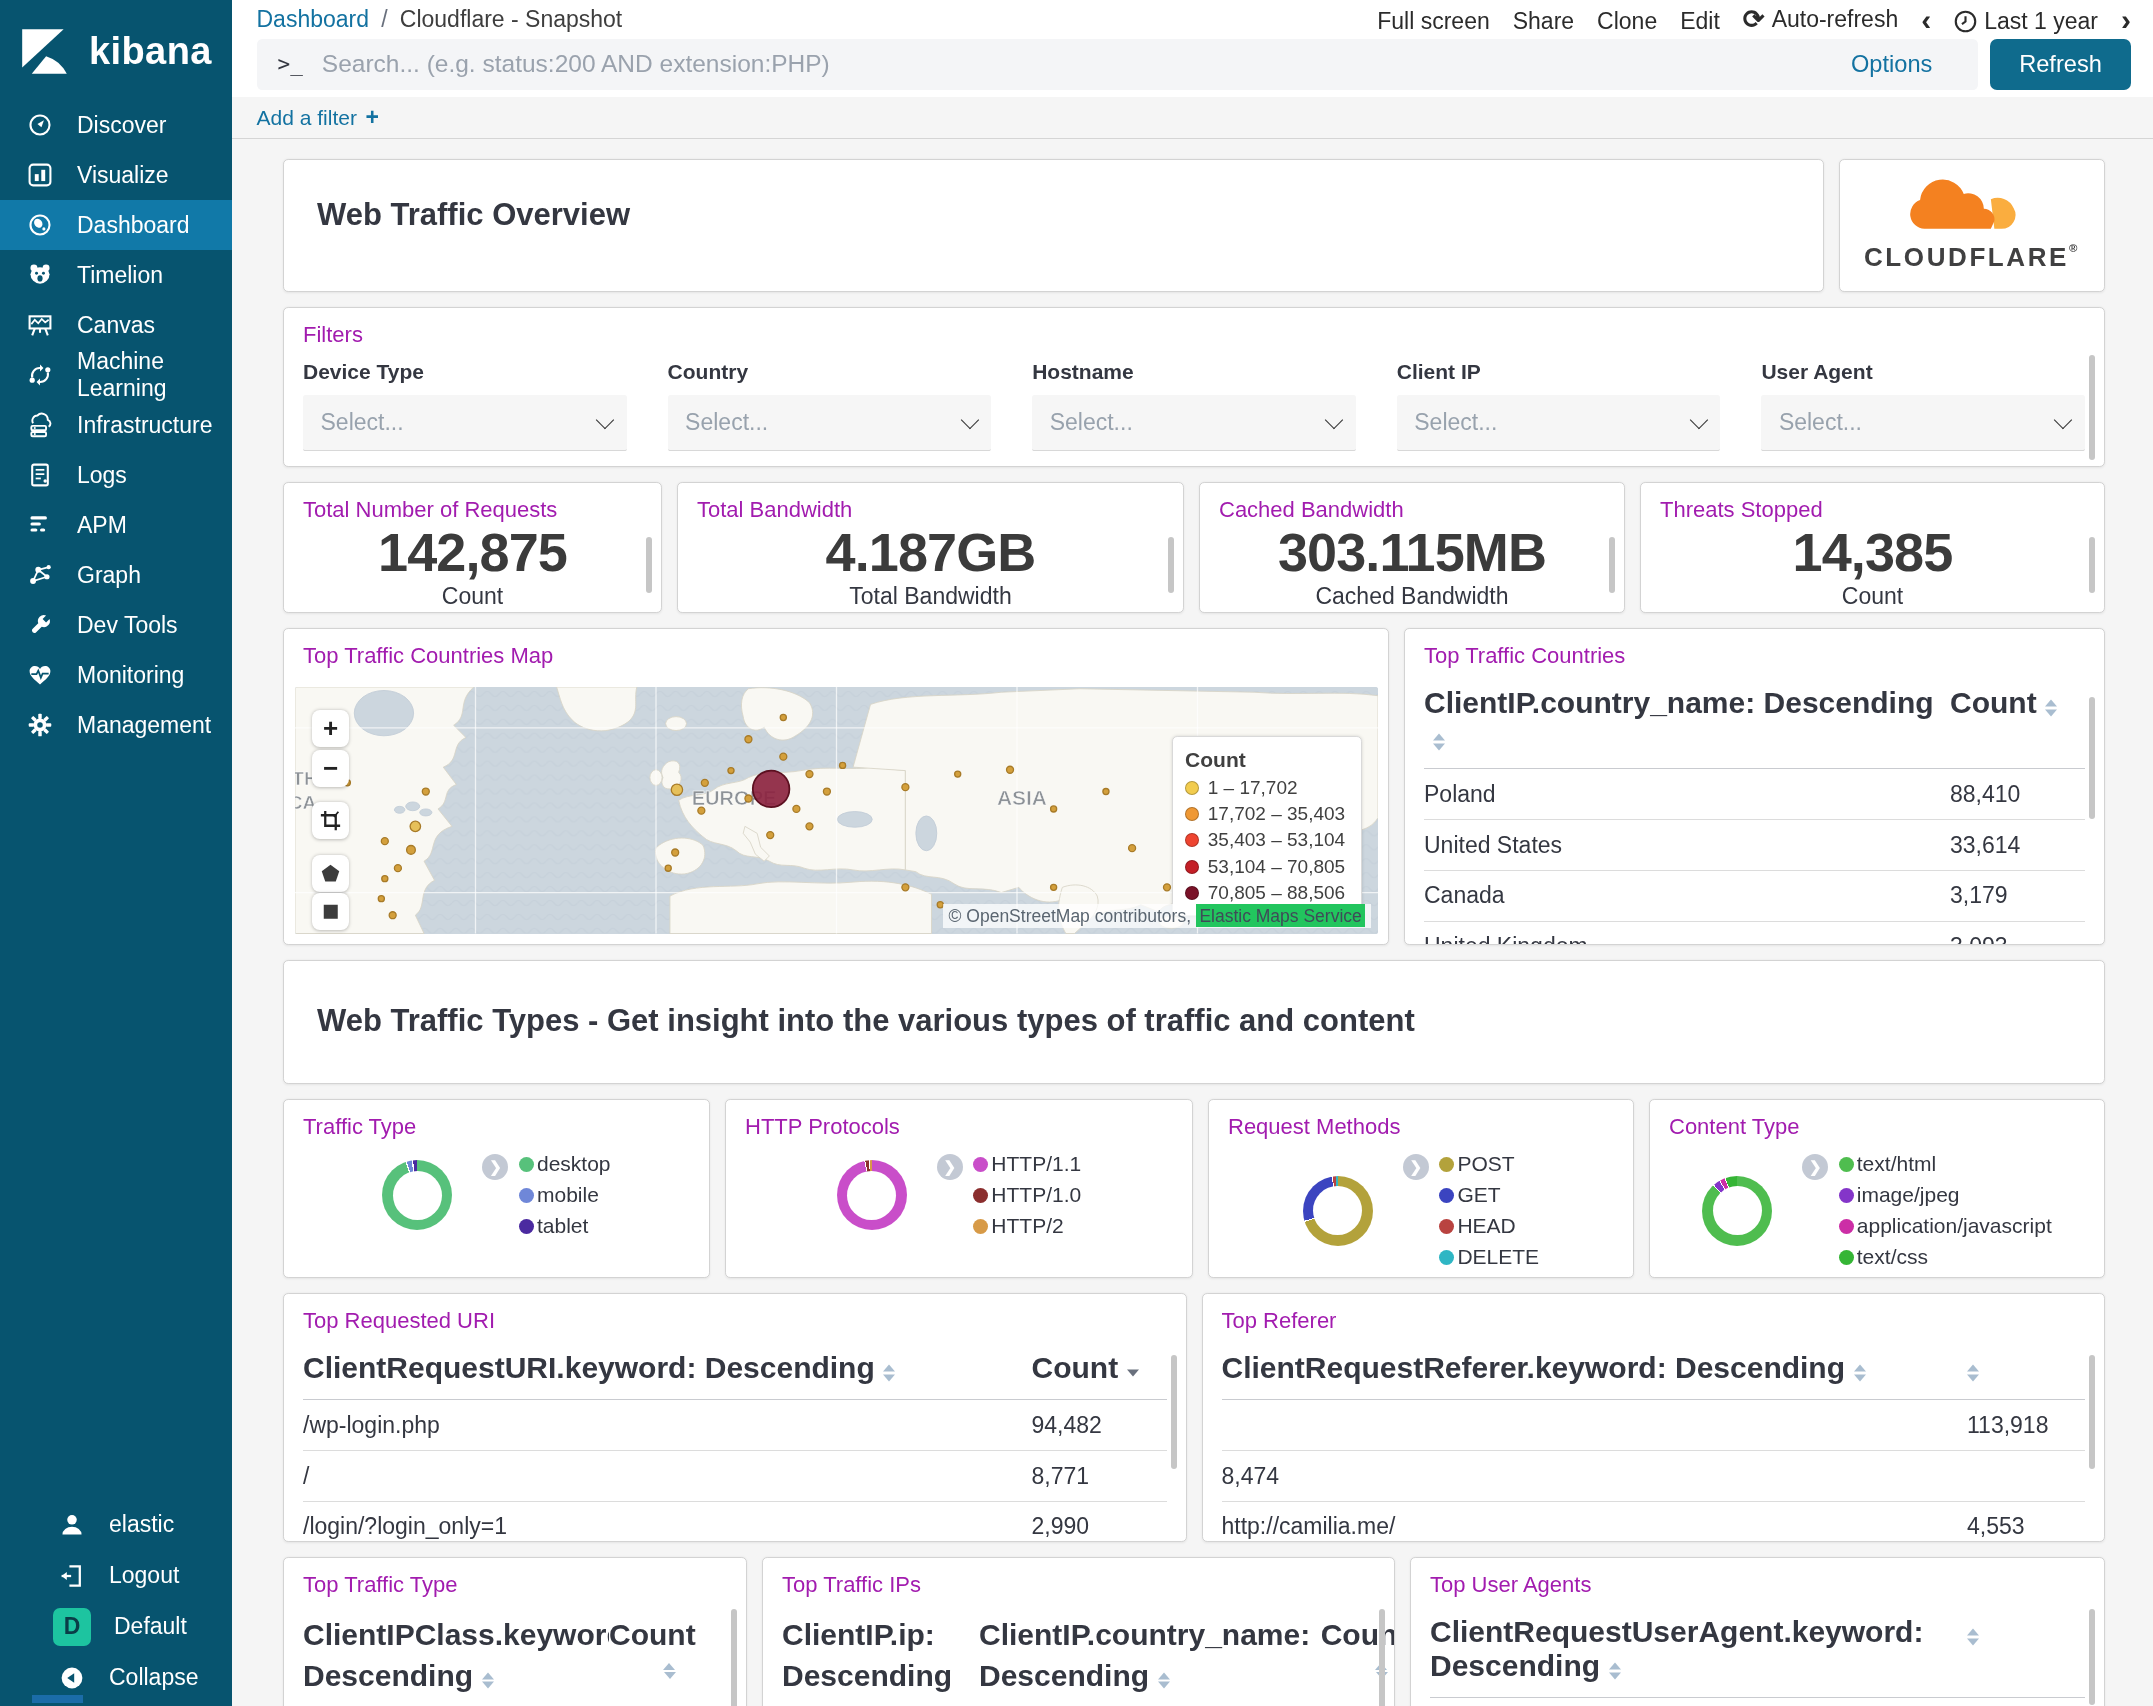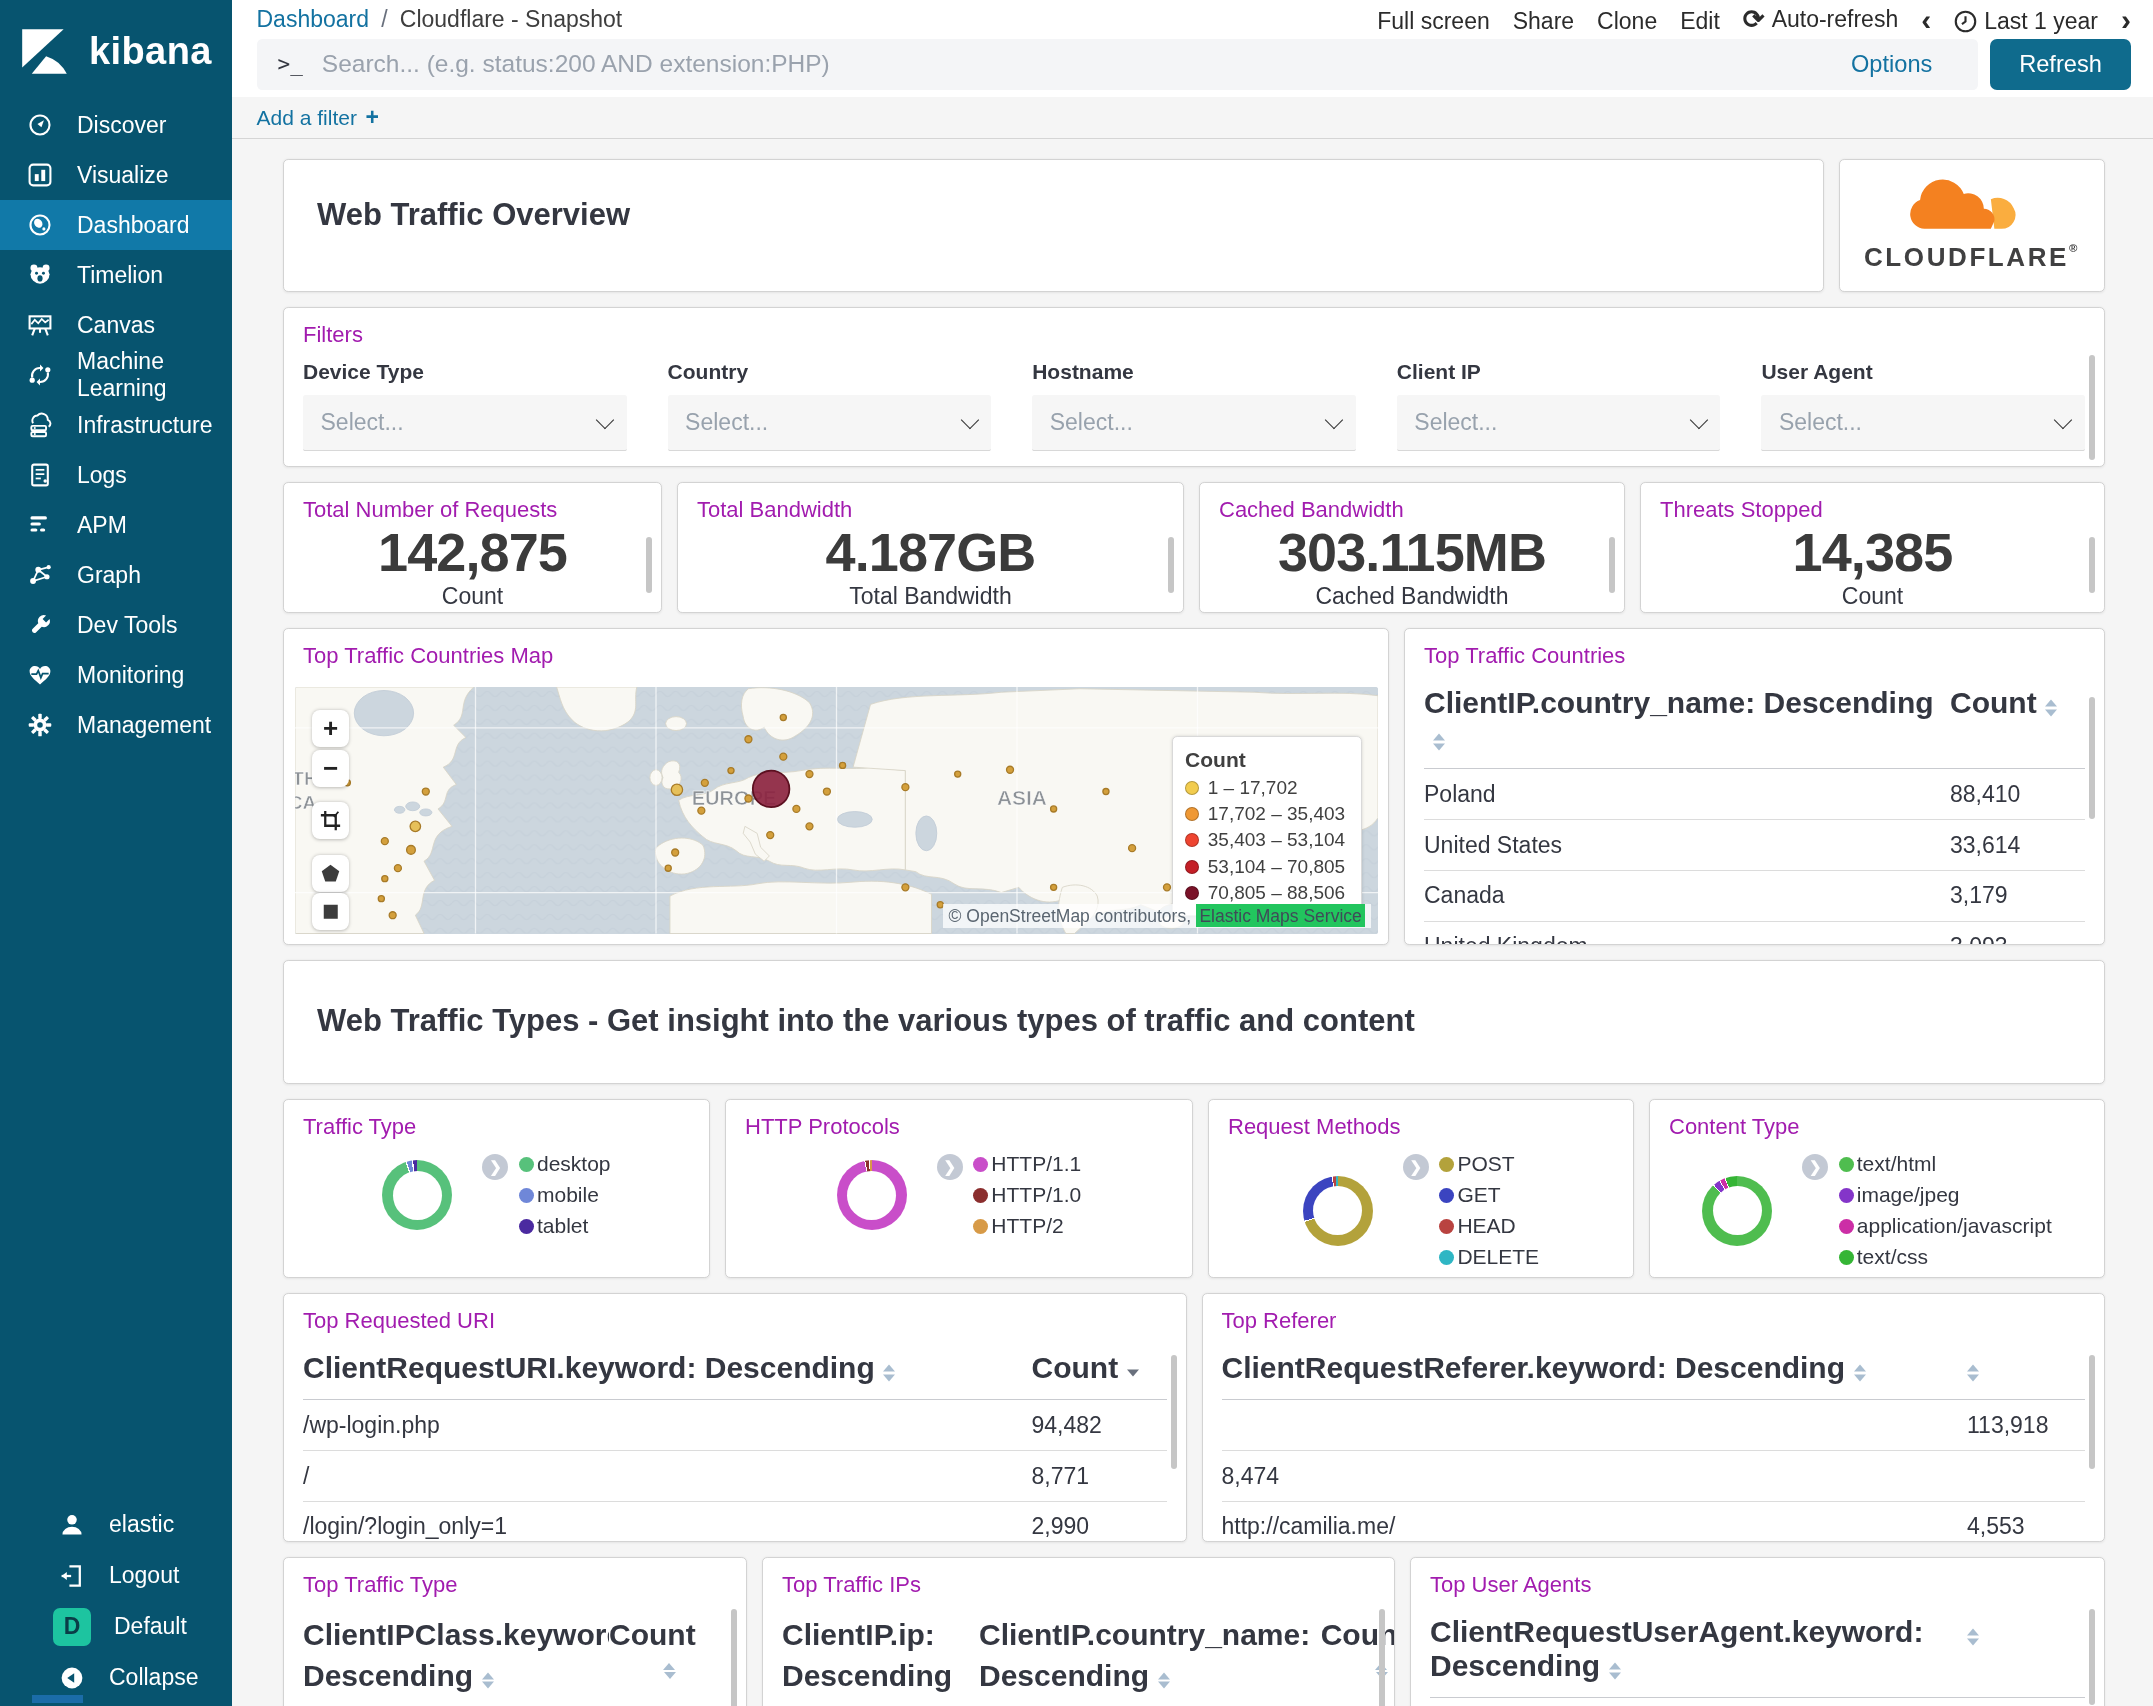--- a/index.html
+++ b/index.html
@@ -51,21 +51,21 @@
   
   .logo-panel { flex:0 0 266px; height:133px; display:flex; align-items:center; justify-content:center; }
   .cf-box { text-align:center; }
   .cf-word { font-size:26px; font-weight:bold; letter-spacing:2.6px; color:#404041; margin-top:-5.2px; }
   .cf-reg { font-size:11.4px; vertical-align:top; }
   .overview-panel { flex:1; height:133px; }
   .overview-title { font-size:31px; font-weight:bold; color:#343741; padding:37px 0 0 33px; }
 
   
   .filters-panel { flex:1; height:160px; }
-  .filter-fields { display:flex; gap:41px; padding:12.2px 19px 0 19px;justify-content:center; }
+  .filter-fields { display:flex; gap:41px; padding:12.2px 19px 0 19px; }
   .ffield { width:327px; }
   .flabel { font-weight:bold; font-size:21px; color:#343741; margin-bottom:10.5px; }
   .fselect { height:56px; background:#f6f6f6; border-bottom:0.9px solid #d8d8d8; border-radius:2.6px; display:flex; align-items:center; justify-content:space-between; padding:0 17.5px; cursor:pointer; }
   .fselect .ph { color:#98a2ad; font-size:23px; }
   .caret { width:13px; height:13px; border-right:1.7px solid #333; border-bottom:1.7px solid #333; transform:rotate(45deg) translateY(-3.5px); }
 
   
   .metric { height:131px; }
   .m1{flex:0 0 379px}.m2{flex:0 0 507px}.m3{flex:0 0 426px}.m4{flex:1}
   .m-value { position:absolute; left:0; right:0; top:38px; text-align:center; font-size:54px; font-weight:bold; color:#3b3b3b; letter-spacing:-0.9px; }

